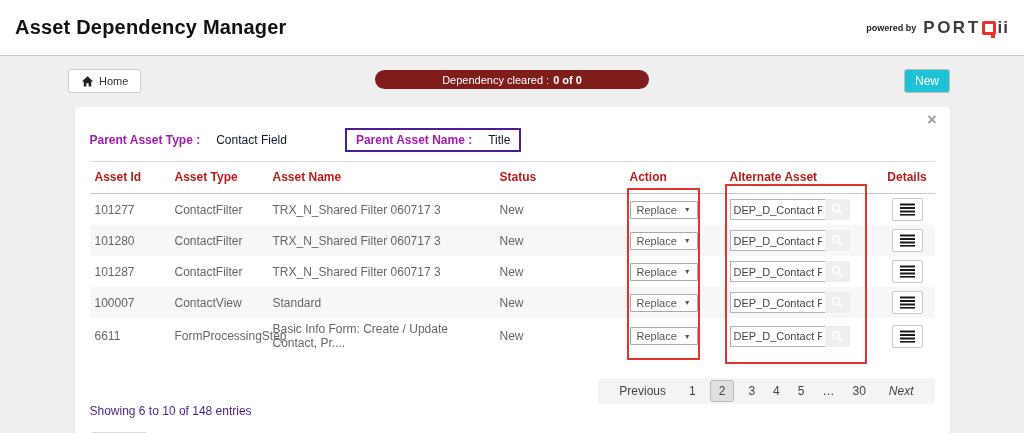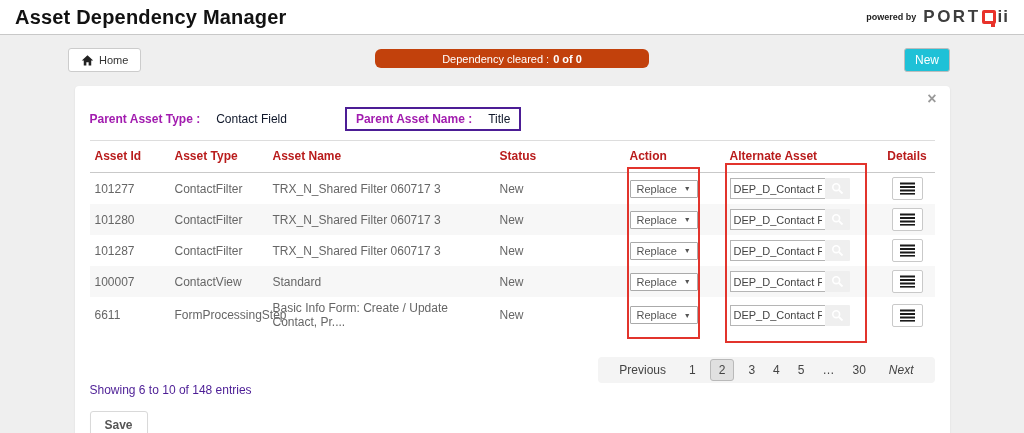--- a/index.html
+++ b/index.html
@@ -1,20 +1,20 @@
 <!DOCTYPE html>
 <html><head>
 <meta charset="utf-8">
 <style>
   * { margin:0; padding:0; box-sizing:border-box; }
   html,body { width:1024px; height:433px; overflow:hidden; }
   body { font-family:"Liberation Sans", sans-serif; background:#efefef; font-size:12px; }
 
   
-  .app-header { height:35px; background:#ffffff; border-bottom:1px solid #c8c8c8;
+  .app-header { height:56px; background:#ffffff; border-bottom:1px solid #c8c8c8;
     display:flex; align-items:center; justify-content:space-between; padding:0 15px; }
   .app-title { font-size:20px; font-weight:bold; color:#121212; letter-spacing:0.2px; }
   .brand { display:flex; align-items:center; gap:7px; }
   .powered-by { font-size:9px; font-weight:bold; color:#222; }
   .brand-name { display:inline-flex; align-items:center; font-size:17px; font-weight:600;
     color:#3d3d3d; letter-spacing:2.5px; }
   .q-icon { position:relative; width:14px; height:14px; border:3.5px solid #e8322a;
     border-radius:2px; display:inline-block; margin:0 2px 0 1px; }
   .q-dot { position:absolute; width:4px; height:4px; background:#e8322a; right:-2px; bottom:-6px; }
   .brand-suffix { letter-spacing:1px; }
@@ -110,21 +110,21 @@
 </div>
 
 <div class="toolbar">
   <button class="home-btn">
     <svg width="13" height="13" viewBox="0 0 16 16">
       <path d="M8 1.5 L15 8 H12.6 V14 H9.4 V10 H6.6 V14 H3.4 V8 H1 Z" fill="#222"></path>
     </svg>
     <span>Home</span>
   </button>
 
-  <div class="badge" style="background: #c2410c; border-radius: 6px;">
+  <div class="badge" style="background: #7f1d1d;">
     <span>Dependency cleared :</span>
     <b>0 of 0</b>
   </div>
 
   <button class="new-btn" style="background: rgb(31, 193, 215);">New</button>
 </div>
 
 <div class="panel">
   <span class="close-x">×</span>
 

